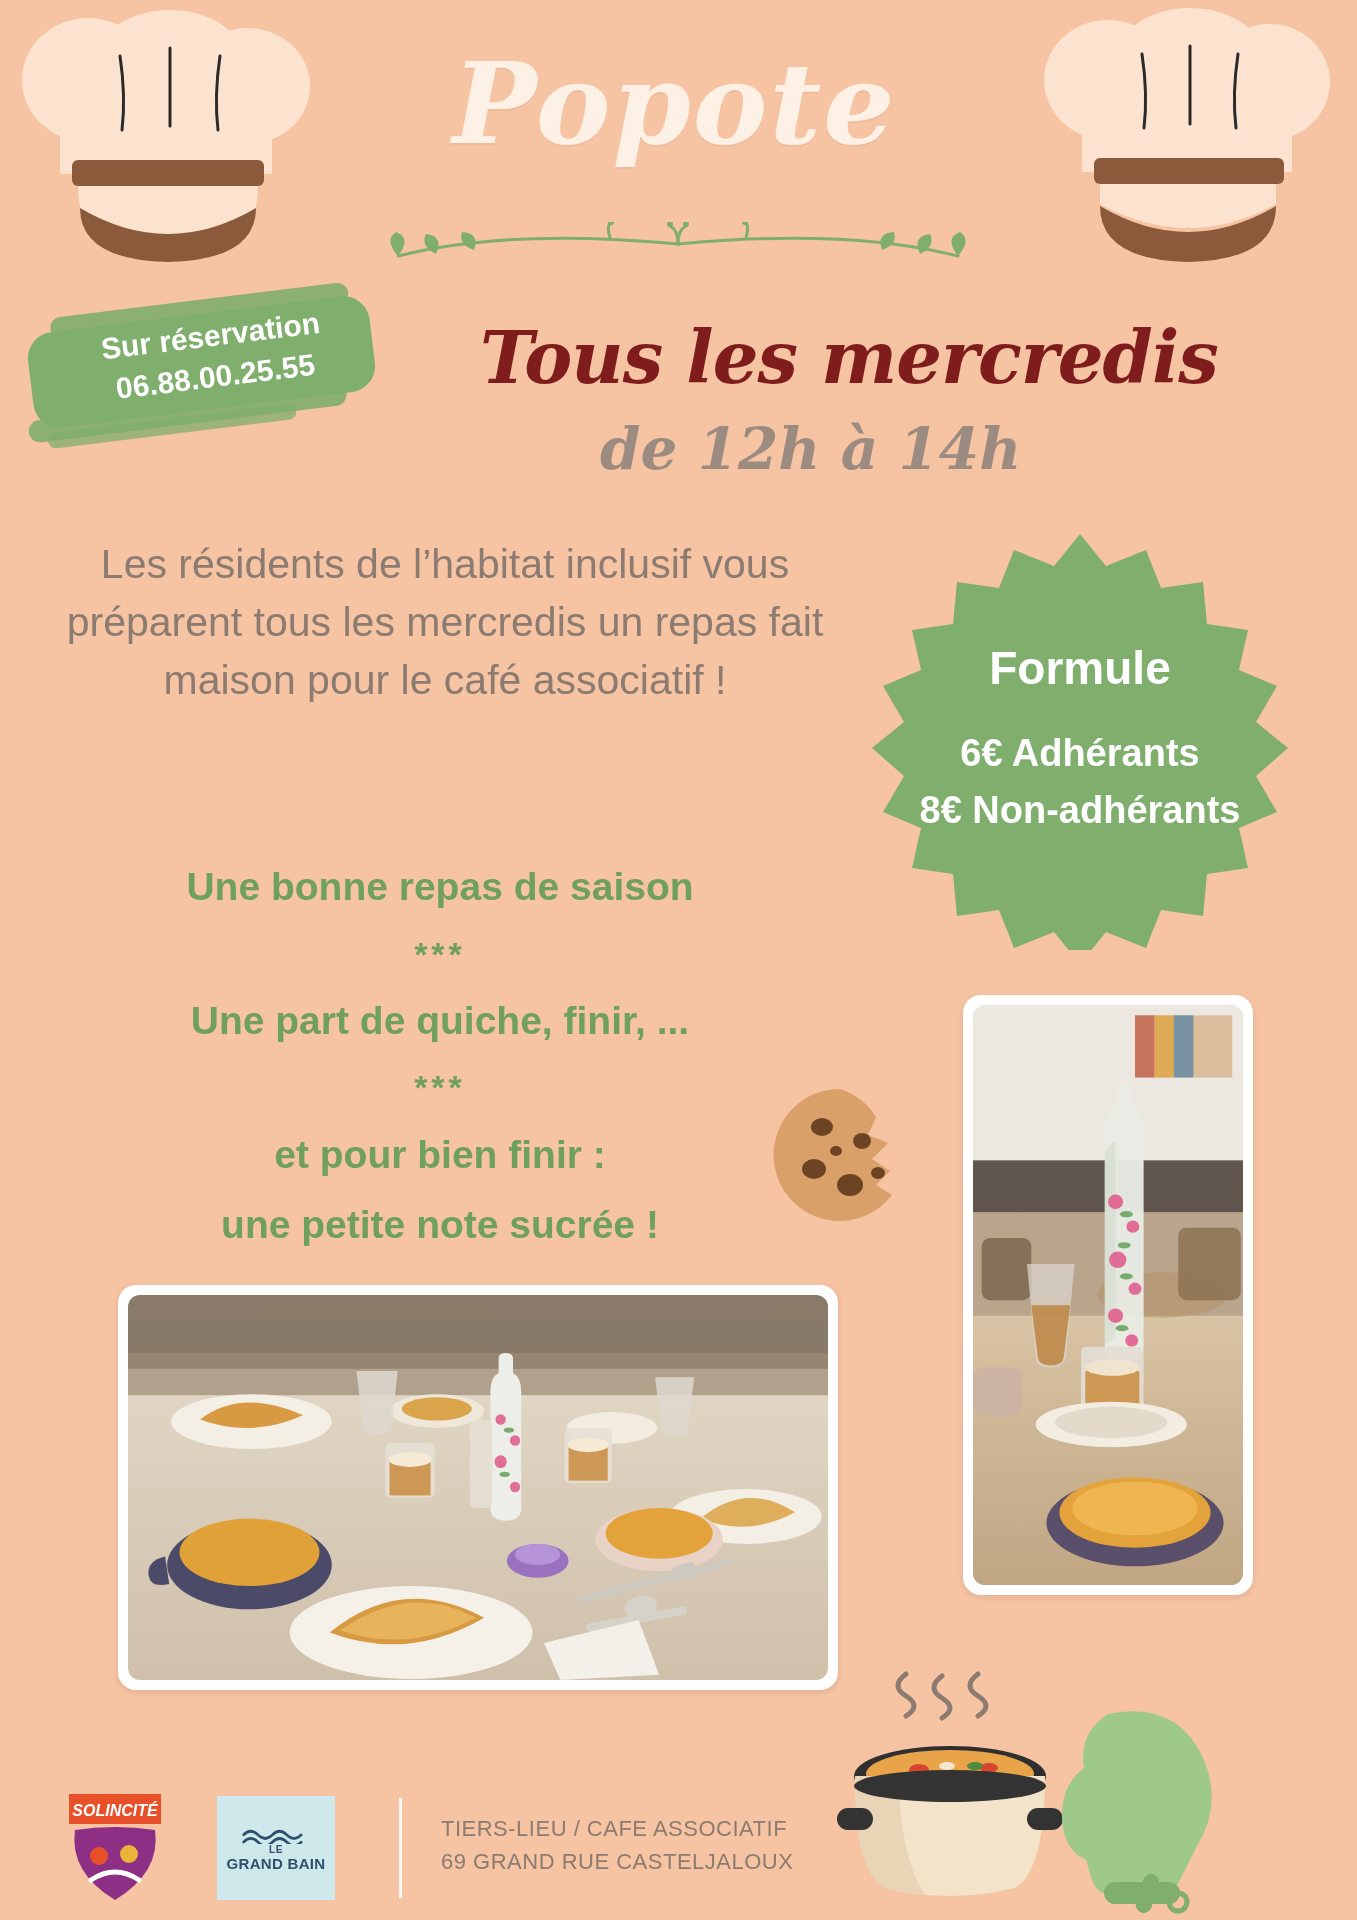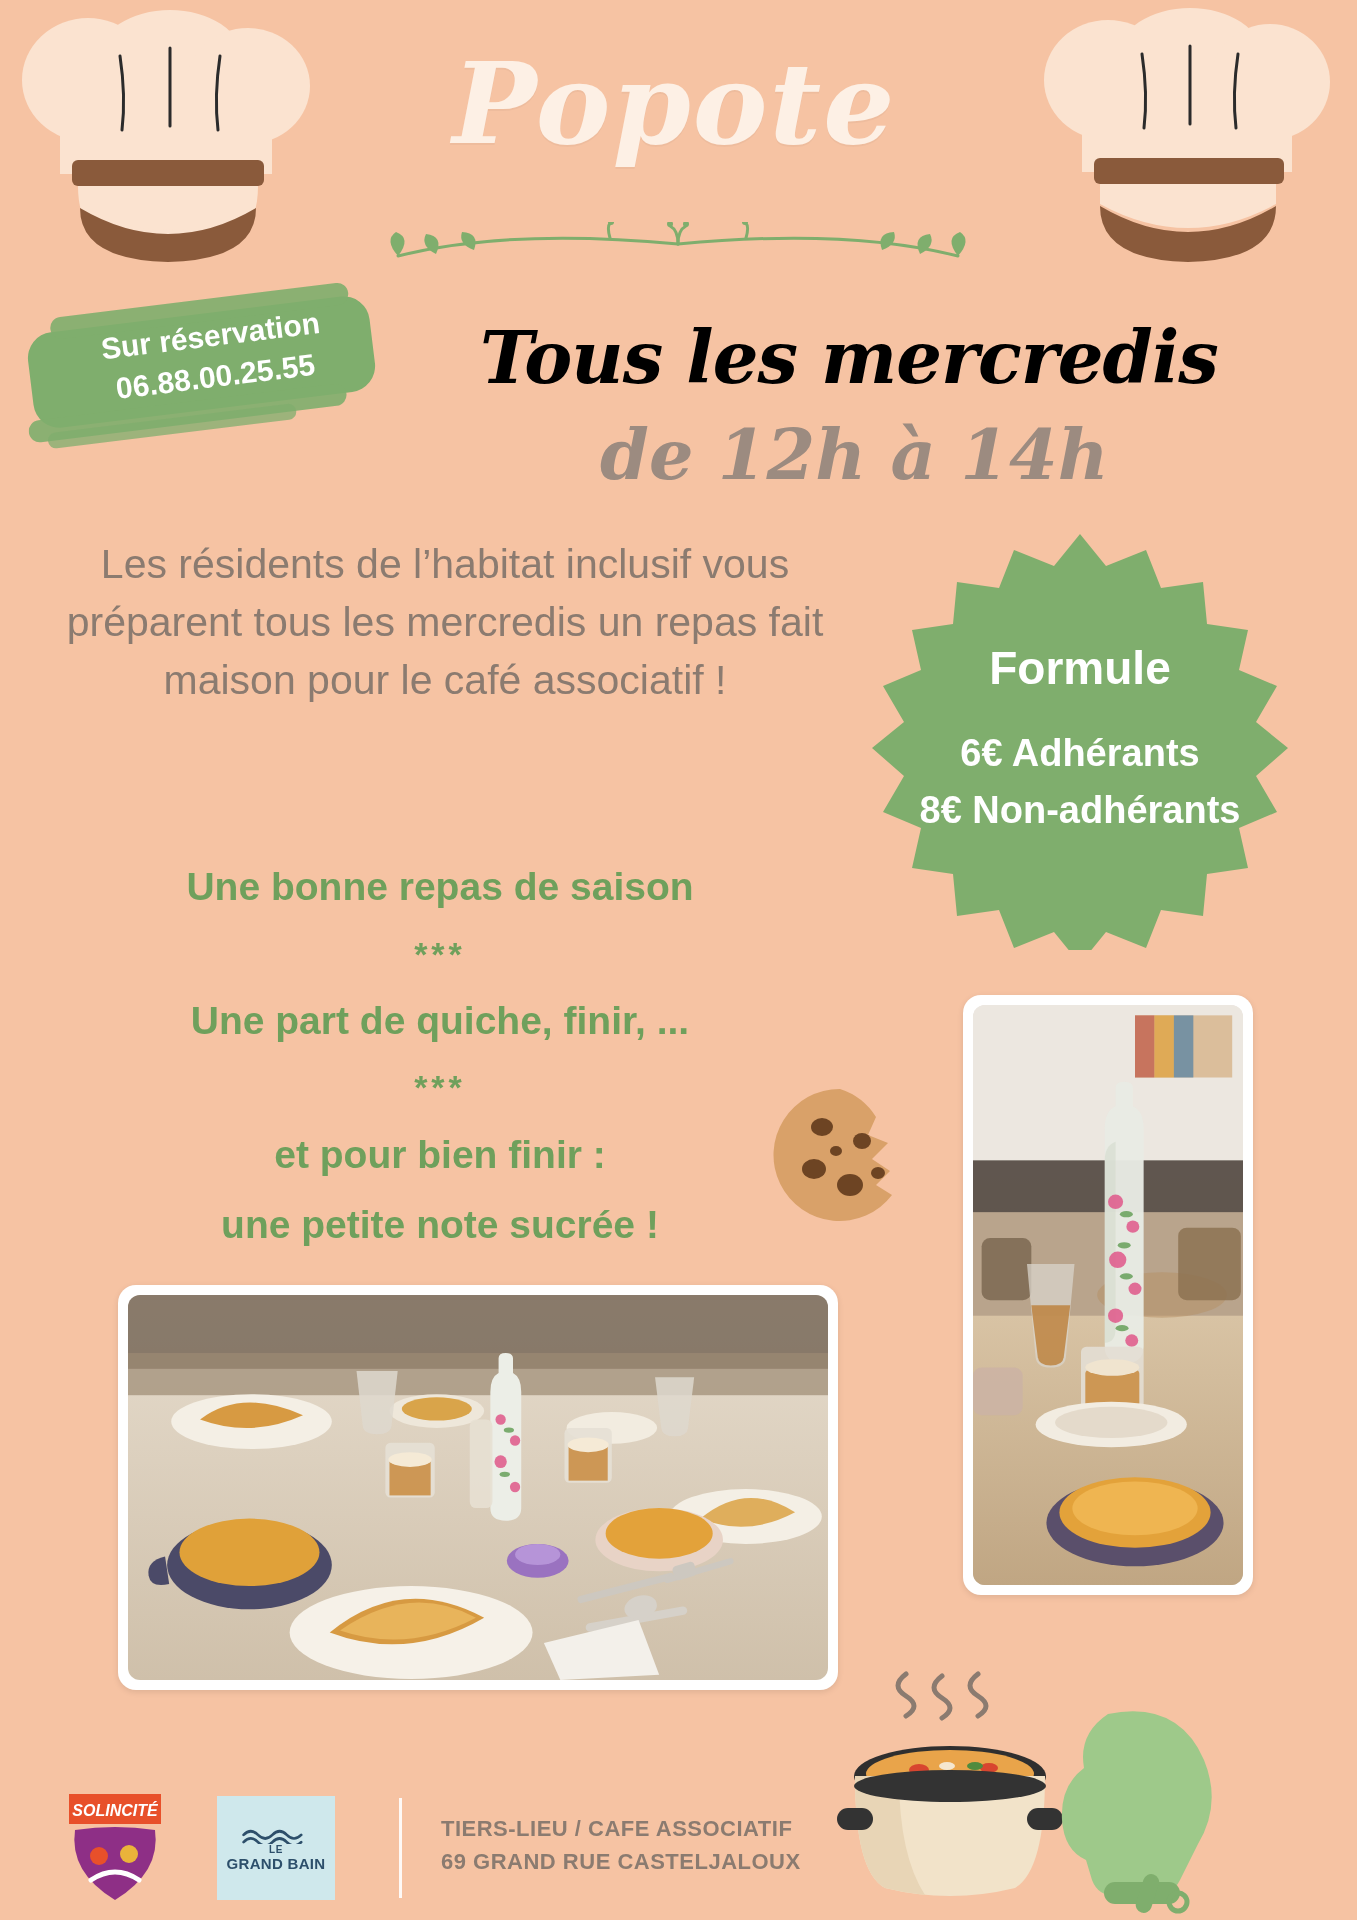--- a/index.html
+++ b/index.html
@@ -41,27 +41,27 @@
     transform:rotate(-7deg);
     color:#ffffff;font-size:30px;line-height:1.35;font-weight:600;
     text-align:center;
     font-family:"Liberation Sans",sans-serif;
   }
 
   
   .wed{
     position:absolute;left:480px;top:322px;width:860px;
     font-family:"DejaVu Serif",serif;
-    font-style:italic;font-weight:700;font-size:72px;color:#000000;
+    font-style:italic;font-weight:700;font-size:72px;color:#7f1d1d;
     letter-spacing:-1px;line-height:1;
   }
   .wed-sub{
     position:absolute;left:600px;top:420px;width:740px;
     font-family:"DejaVu Serif",serif;
-    font-style:italic;font-weight:700;font-size:70px;color:#9c8b80;
+    font-style:italic;font-weight:700;font-size:58px;color:#9c8b80;
     line-height:1;
   }
 
   
   .intro{
     position:absolute;left:55px;top:535px;width:780px;
     text-align:center;color:#8b7b70;
     font-size:41px;line-height:1.42;
   }
 
@@ -107,21 +107,21 @@
   .logo-bain{
     position:absolute;left:180px;bottom:20px;width:118px;height:104px;
     background:#cfe8ec;display:flex;flex-direction:column;
     align-items:center;justify-content:center;color:#2d4f6b;
   }
   .logo-bain .l1{font-size:10px;letter-spacing:.5px;font-weight:700;}
   .logo-bain .l2{font-size:15px;font-weight:700;letter-spacing:.3px;}
   .vline{position:absolute;left:362px;bottom:22px;width:3px;height:100px;background:#ffffff;opacity:.9;}
   .addr{
     position:absolute;left:404px;bottom:42px;color:#8b7b70;
-    font-size:22px;line-height:1.5;font-weight:700;letter-spacing:.5px;
+    font-size:22px;line-height:1.5;font-weight:400;letter-spacing:.5px;
   }
 
   
   .pot{position:absolute;left:835px;bottom:8px;width:230px;height:200px;}
   .mitt{position:absolute;left:1050px;bottom:6px;width:180px;height:210px;}
   .steam{position:absolute;left:890px;bottom:196px;width:110px;height:60px;}
 </style>
 </head>
 <body>
 

